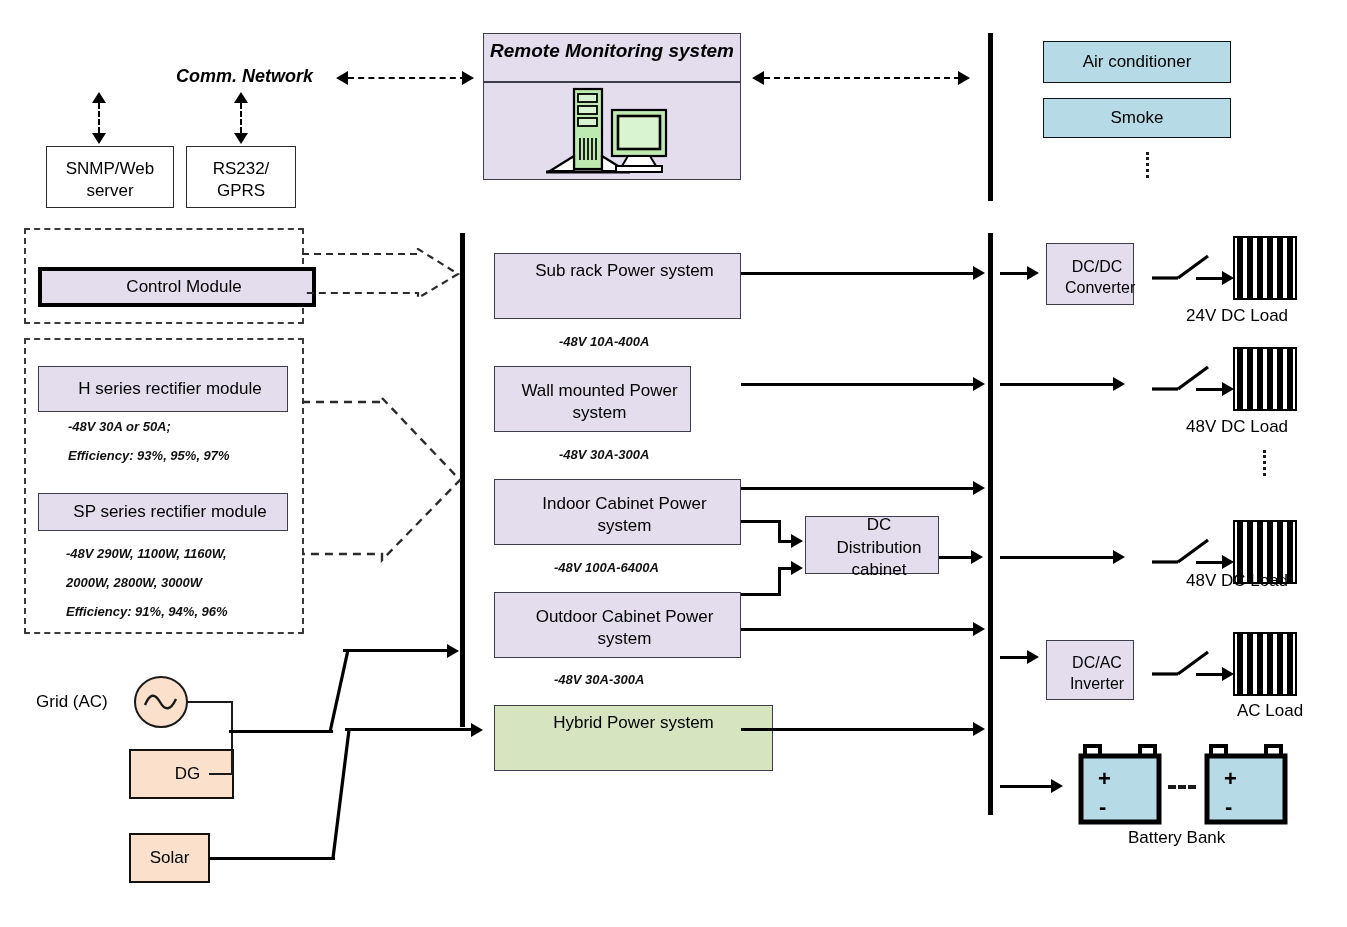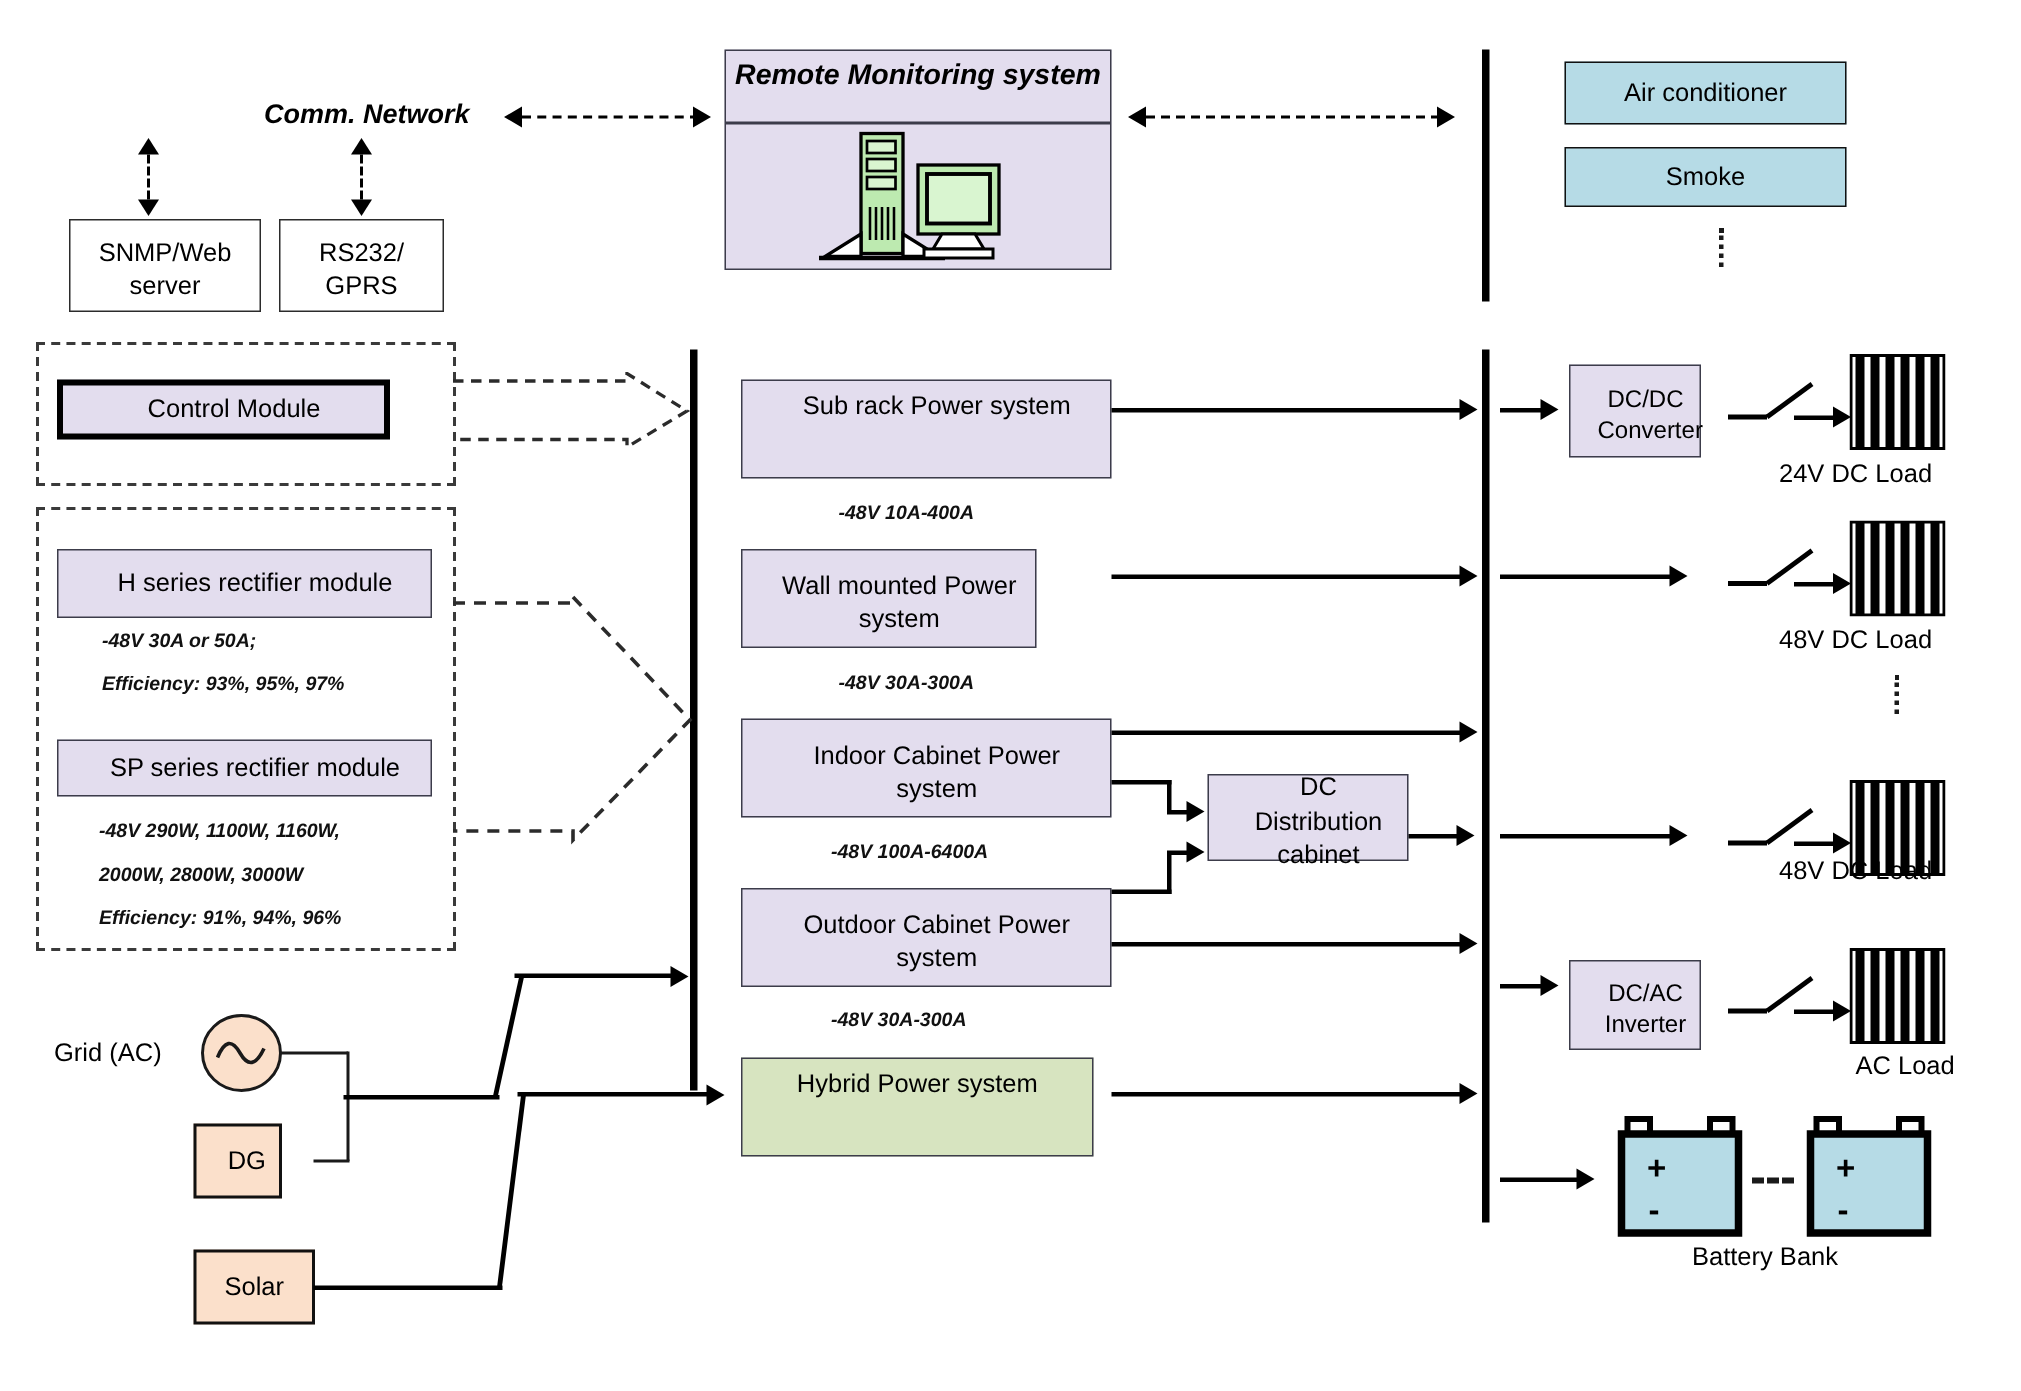--- a/index.html
+++ b/index.html
@@ -172,21 +172,21 @@
   <div class="box blue center-v" style="left:1043px; top:98px; width:188px; height:40px;">
     <span>Smoke</span>
   </div>
   <div class="vdots" style="left:1146px; top:152px; height:26px;"></div>
 
   <div class="bus" style="left:988px; top:33px; height:168px;"></div>
   <div class="bus" style="left:988px; top:233px; height:582px;"></div>
   <div class="bus" style="left:460px; top:233px; height:494px;"></div>
 
   <div class="dashgroup" style="left:24px; top:228px; width:280px; height:96px;"></div>
-  <div class="box lav thick center-v" style="left:38px; top:253px; width:222px; height:40px;">
+  <div class="box lav thick center-v" style="left:38px; top:267px; width:278px; height:40px;">
     <span>Control Module</span>
   </div>
 
   <svg class="abs" style="left:300px; top:248px;" width="162" height="52" viewBox="0 0 162 52">
     <path d="M2 6 L118 6 L118 1 L158 26 L118 50 L118 45 L2 45" fill="none" stroke="#2b2b2b" stroke-width="2.2" stroke-dasharray="7,5"></path>
   </svg>
 
   <div class="dashgroup" style="left:24px; top:338px; width:280px; height:296px;"></div>
 
   <div class="box lav center-v" style="left:38px; top:366px; width:250px; height:46px;">
@@ -205,21 +205,21 @@
   <svg class="abs" style="left:300px; top:396px;" width="164" height="168" viewBox="0 0 164 168">
     <path d="M2 6 L82 6 L82 2 L160 84 L82 164 L82 158 L2 158" fill="none" stroke="#2b2b2b" stroke-width="2.4" stroke-dasharray="8,6"></path>
   </svg>
 
   <div class="lbl" style="left:36px; top:692px;">Grid (AC)</div>
   <svg class="abs" style="left:133px; top:674px;" width="56" height="56" viewBox="0 0 56 56">
     <ellipse cx="28" cy="28" rx="26" ry="25" fill="#fbe0cb" stroke="#1a1a1a" stroke-width="2"></ellipse>
     <path d="M12 31 Q19 14 27 28 Q35 42 43 25" fill="none" stroke="#1a1a1a" stroke-width="2.4"></path>
   </svg>
 
-  <div class="box peach center-v" style="left:129px; top:749px; width:59px; height:50px;padding-left:16px;">
+  <div class="box peach center-v" style="left:129px; top:749px; width:105px; height:50px;padding-left:16px;">
     <span>DG</span>
   </div>
   <div class="box peach center-v" style="left:129px; top:833px; width:81px; height:50px;">
     <span>Solar</span>
   </div>
 
   <div class="thinline" style="left:187px; top:701px; width:45px;"></div>
   <div class="thinvline" style="left:231px; top:701px; height:73px;"></div>
   <div class="thinline" style="left:209px; top:773px; width:24px;"></div>
 
@@ -253,21 +253,21 @@
     <span>system</span>
   </div>
   <div class="spec" style="left:554px; top:560px;">-48V 100A-6400A</div>
 
   <div class="box lav" style="left:494px; top:592px; width:247px; height:66px; flex-direction:column;">
     <span>Outdoor Cabinet Power</span>
     <span>system</span>
   </div>
   <div class="spec" style="left:554px; top:672px;">-48V 30A-300A</div>
 
-  <div class="box green" style="left:494px; top:705px; width:235px; height:66px;">
+  <div class="box green" style="left:494px; top:705px; width:279px; height:66px;">
     <span>Hybrid Power system</span>
   </div>
 
   <div class="hline" style="left:741px; top:272px; width:234px;"></div>
   <div class="arrowhead-r" style="left:973px; top:266px;"></div>
 
   <div class="hline" style="left:741px; top:383px; width:234px;"></div>
   <div class="arrowhead-r" style="left:973px; top:377px;"></div>
 
   <div class="hline" style="left:741px; top:487px; width:234px;"></div>

